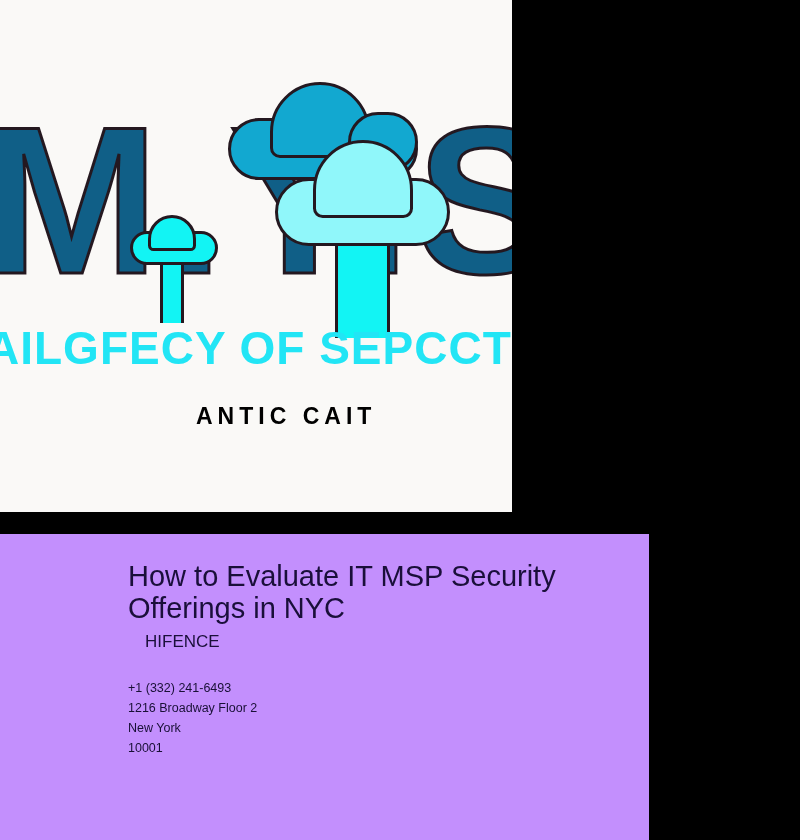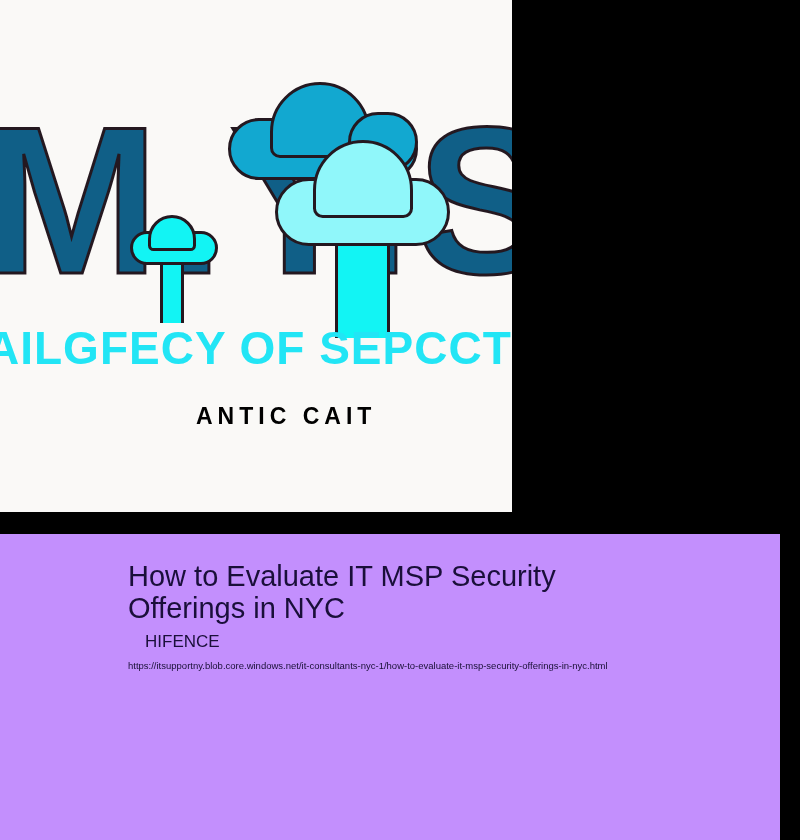--- a/index.html
+++ b/index.html
@@ -146,21 +146,21 @@
     color: #000000;
     white-space: nowrap;
     user-select: none;
   }
 
   
   #info-card {
     position: absolute;
     left: 0;
     top: 534px;
-    width: 780px;
+    width: 649px;
     height: 306px;
     background: #c38ffd;
   }
 
   #info-inner {
     position: absolute;
     left: 128px;
     top: 26px;
     width: 640px;
   }
@@ -239,19 +239,24 @@
     </div>
   </div>
 
   <div id="info-card">
     <div id="info-inner">
 
       <h1 id="page-title">How to Evaluate IT MSP Security Offerings in NYC</h1>
 
       <div id="brand-name">HIFENCE</div>
 
-
-      <div id="source-url">https://itsupportny.blob.core.windows.net/it-consultants-nyc-1/how-to-evaluate-it-msp-security-offerings-in-nyc.html</div>
+      <div id="contact-block">
+        <div class="contact-line">+1 (332) 241-6493</div>
+        <div class="contact-line">1216 Broadway Floor 2</div>
+        <div class="contact-line">New York</div>
+        <div class="contact-line">10001</div>
+      </div>
+
 
     </div>
   </div>
 
 </div>
 
 </body></html>

